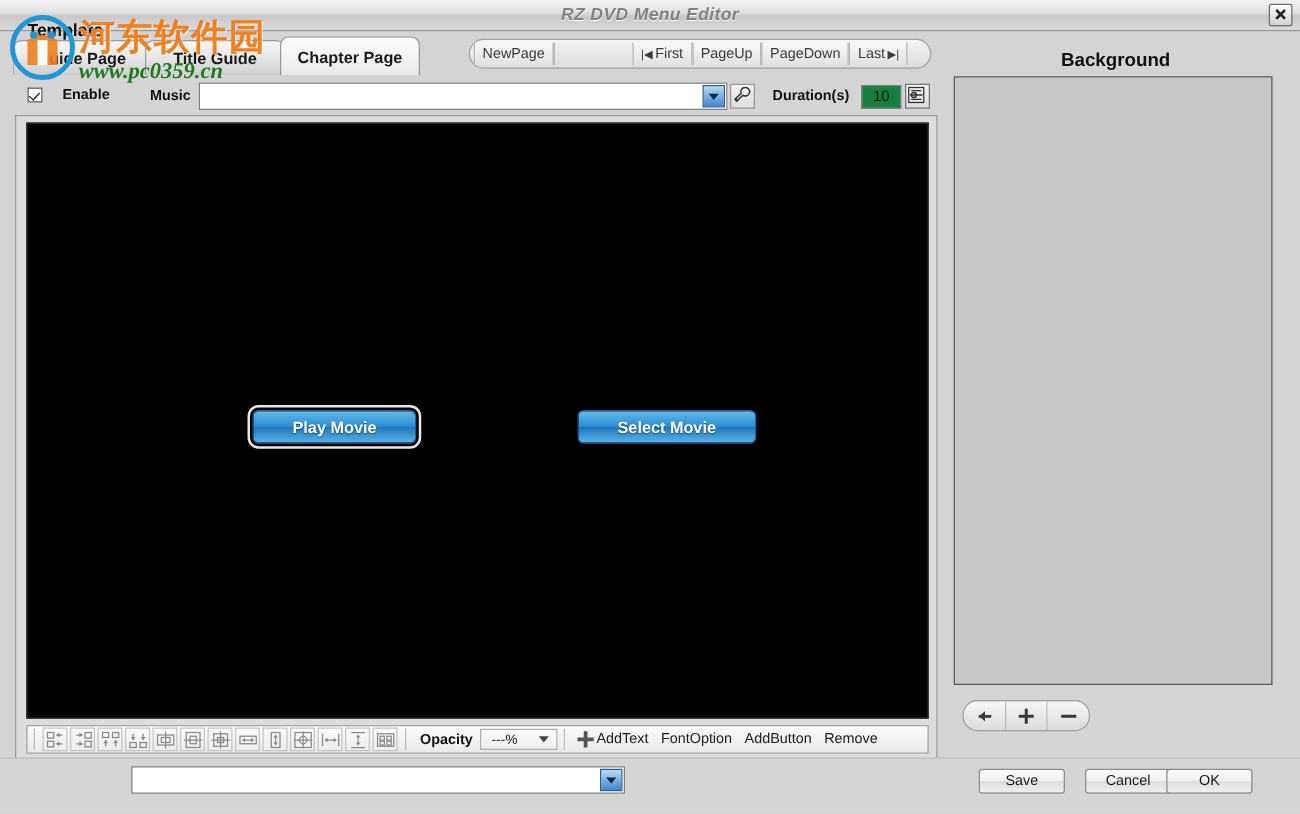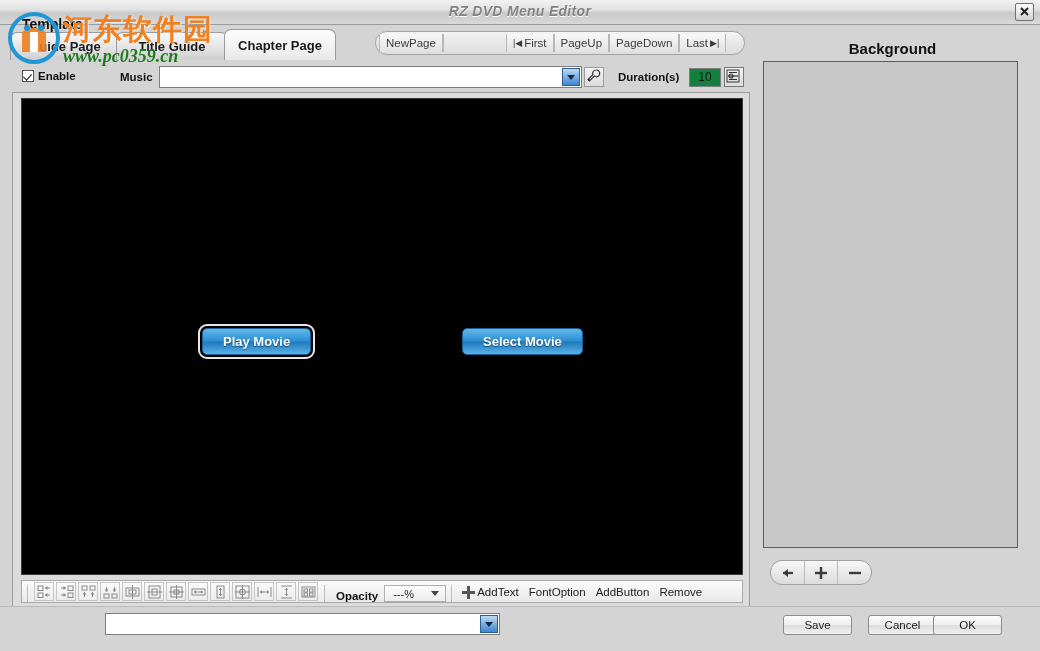--- a/index.html
+++ b/index.html
@@ -127,21 +127,21 @@
     width: 62px; height: 18px;
     background: linear-gradient(to bottom, #efefef, #e0e0e0);
     border-left: 1px solid #b7b7b7;
   }
   .nav-btn .glyph { font-size: 9px; color:#3b3b3b; }
 
   
   .row-music { position:absolute; left:0; top:66px; width:750px; height:26px; }
   .chk-wrap {
     position: absolute; left: 22px; top: 4px;
-    display: flex; align-items: center; gap: 4px;
+    display: flex; align-items: center; gap: 16px;
     cursor: pointer;
   }
   .chk {
     width: 12px; height: 12px;
     background: #ffffff;
     border: 1px solid #555;
     box-sizing: border-box;
     position: relative;
   }
   .chk:after {
@@ -221,21 +221,21 @@
   .canvas {
     position: absolute; left: 8px; top: 5px;
     width: 722px; height: 477px;
     background: #000000;
     border: 1px solid #3a3a3a;
     box-sizing: border-box;
     overflow: hidden;
   }
   .menu-btn {
     position: absolute;
-    padding: 5px 20px;
+    padding: 5px 31px;
     background: linear-gradient(to bottom, #63b8e8 0%, #2a8fd4 48%, #1f78bd 52%, #59b2e6 100%);
     border: 1px solid #1b5f96;
     border-radius: 5px;
     color: #ffffff;
     font-size: 13px; font-weight: bold;
     text-shadow: 0 1px 1px rgba(0,0,0,.5);
     cursor: pointer;
     white-space: nowrap;
   }
   .menu-btn.selected {
@@ -245,21 +245,21 @@
   #btnPlay   { left: 180px; top: 229px; }
   #btnSelect { left: 440px; top: 229px; }
 
   
   .edit-toolbar {
     position: absolute; left: 8px; top: 487px;
     width: 722px; height: 23px;
     background: linear-gradient(to bottom, #fbfbfb, #e9e9e9);
     border: 1px solid #a8a8a8;
     box-sizing: border-box;
-    display: flex; align-items: flex-end;
+    display: flex; align-items: center;
   }
   .tb-group { display: flex; align-items: center; height: 21px; }
   .tb-icon {
     width: 20px; height: 19px;
     margin: 0 1px;
     background: linear-gradient(to bottom, #fafafa, #ececec);
     border: 1px solid #c6c6c6;
     box-sizing: border-box;
     display: flex; align-items: center; justify-content: center;
     cursor: pointer;

